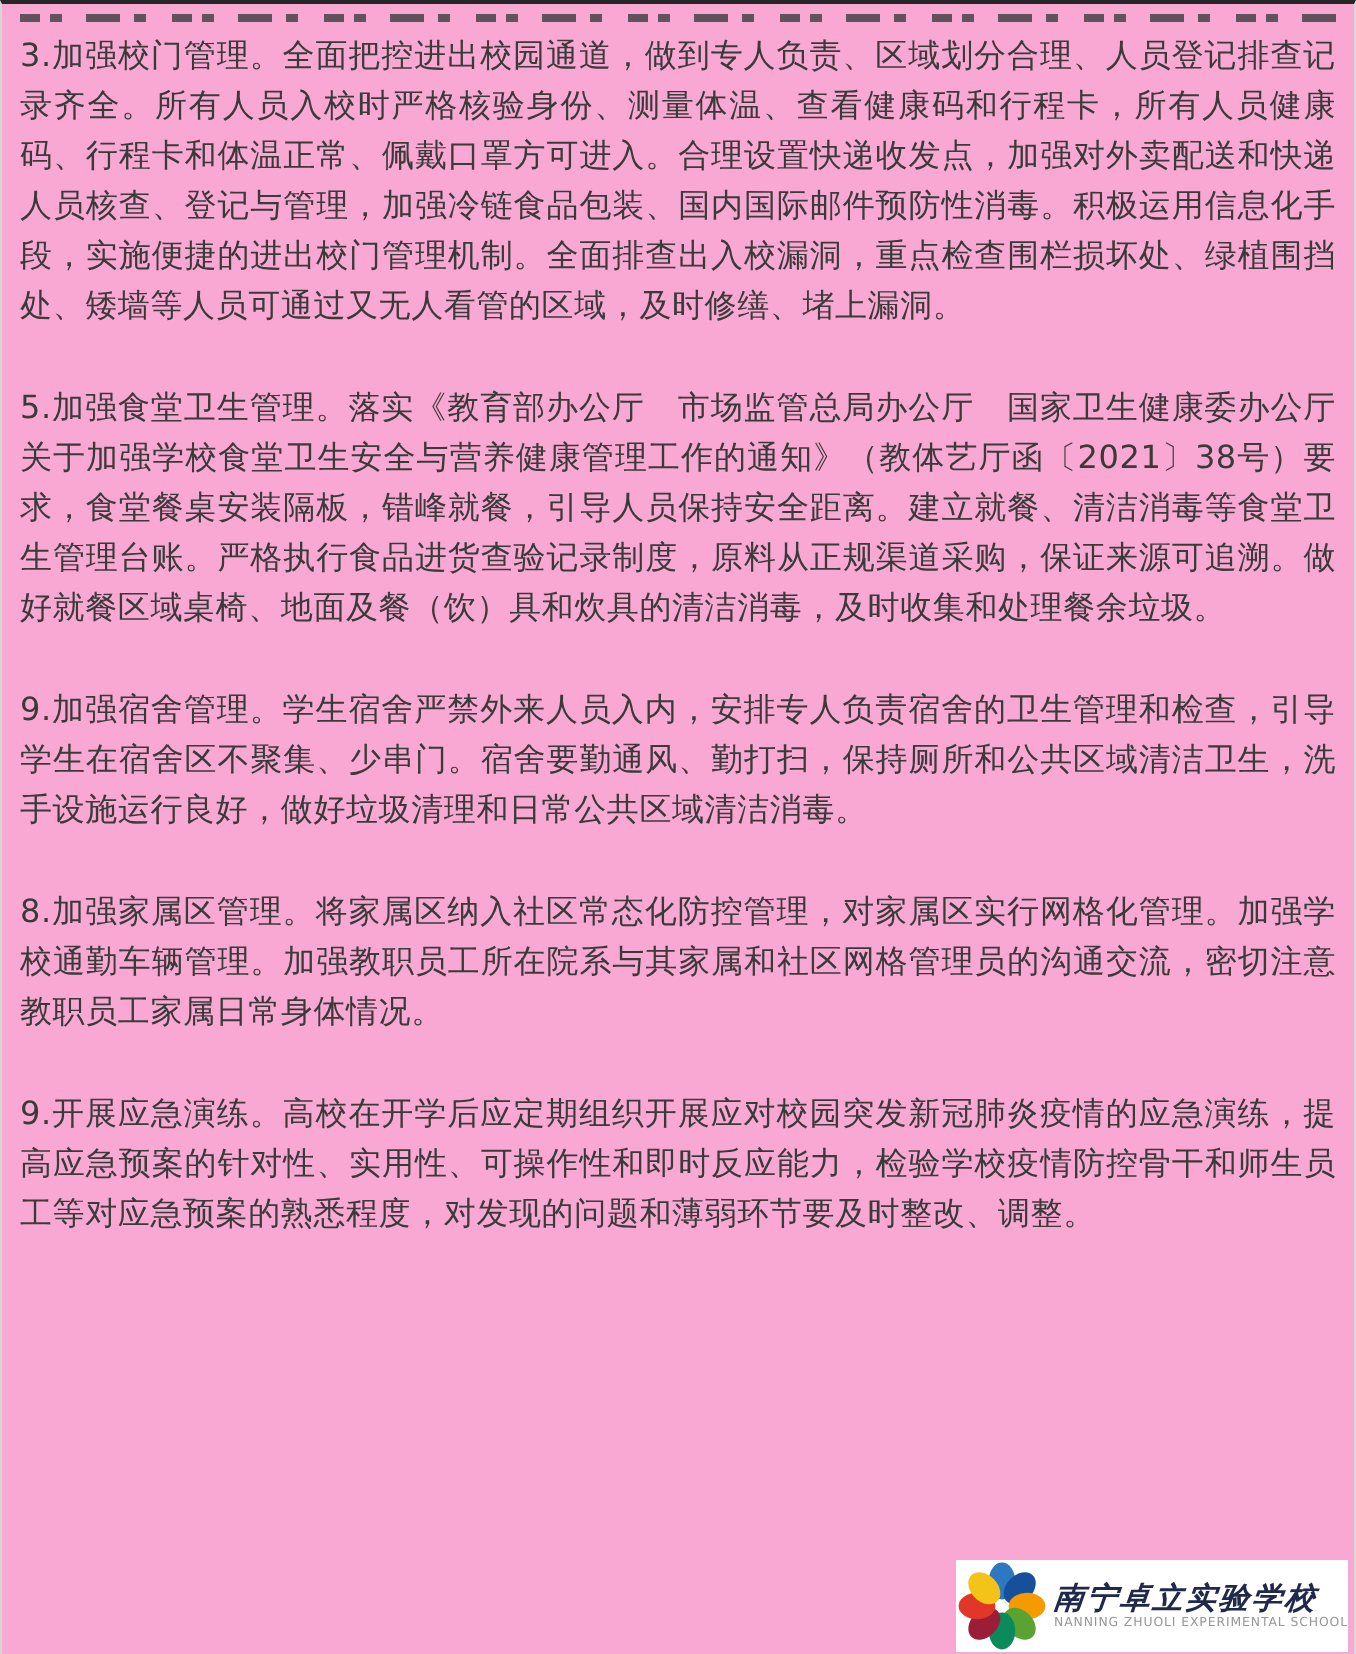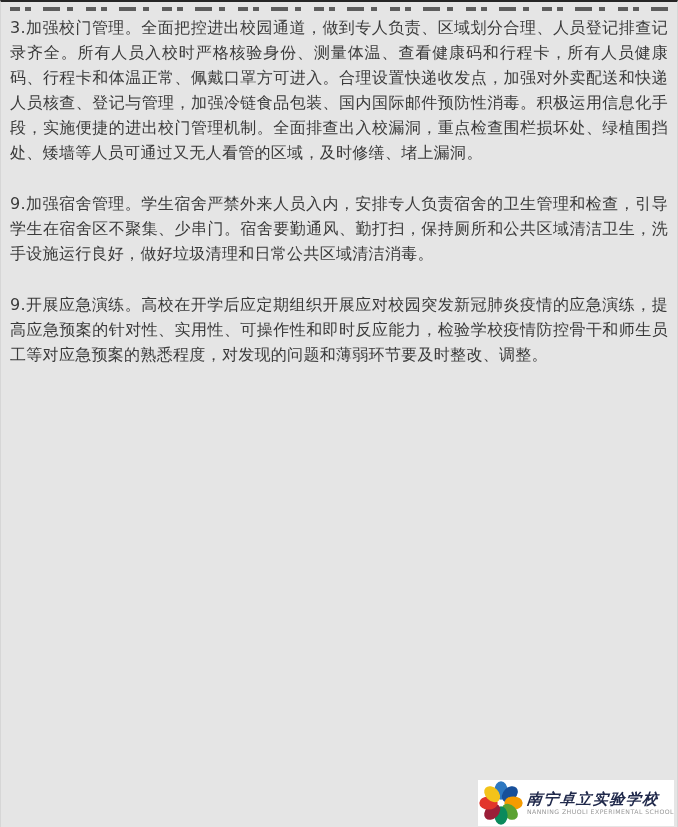--- a/index.html
+++ b/index.html
@@ -1,21 +1,21 @@
 <!DOCTYPE html>
 <html><head>
 <meta charset="utf-8">
 <style>
   html, body { margin: 0; padding: 0; background: #ffffff; }
   .page {
     position: relative;
     width: 678px;
     height: 827px;
     box-sizing: border-box;
-    background: #e5e5e5;
+    background: #f9a8d4;
     border-top: 2px solid #262626;
     border-left: 1px solid #d6d6d6;
     border-right: 1px solid #d6d6d6;
     padding: 5px 9px 0 9px;
     overflow: hidden;
     font-family: "DejaVu Sans", sans-serif;
     color: #3a3a3a;
   }
   
   .crop-row {
@@ -71,21 +71,23 @@
 </style>
 </head>
 <body>
 
 <div class="page">
 
   <div class="crop-row"></div>
 
   <div class="body-text">
     <p>3.加强校门管理。全面把控进出校园通道，做到专人负责、区域划分合理、人员登记排查记录齐全。所有人员入校时严格核验身份、测量体温、查看健康码和行程卡，所有人员健康码、行程卡和体温正常、佩戴口罩方可进入。合理设置快递收发点，加强对外卖配送和快递人员核查、登记与管理，加强冷链食品包装、国内国际邮件预防性消毒。积极运用信息化手段，实施便捷的进出校门管理机制。全面排查出入校漏洞，重点检查围栏损坏处、绿植围挡处、矮墙等人员可通过又无人看管的区域，及时修缮、堵上漏洞。</p>
+    <p>5.加强食堂卫生管理。落实《教育部办公厅　市场监管总局办公厅　国家卫生健康委办公厅关于加强学校食堂卫生安全与营养健康管理工作的通知》（教体艺厅函〔2021〕38号）要求，食堂餐桌安装隔板，错峰就餐，引导人员保持安全距离。建立就餐、清洁消毒等食堂卫生管理台账。严格执行食品进货查验记录制度，原料从正规渠道采购，保证来源可追溯。做好就餐区域桌椅、地面及餐（饮）具和炊具的清洁消毒，及时收集和处理餐余垃圾。</p>
     <p>9.加强宿舍管理。学生宿舍严禁外来人员入内，安排专人负责宿舍的卫生管理和检查，引导学生在宿舍区不聚集、少串门。宿舍要勤通风、勤打扫，保持厕所和公共区域清洁卫生，洗手设施运行良好，做好垃圾清理和日常公共区域清洁消毒。</p>
+    <p>8.加强家属区管理。将家属区纳入社区常态化防控管理，对家属区实行网格化管理。加强学校通勤车辆管理。加强教职员工所在院系与其家属和社区网格管理员的沟通交流，密切注意教职员工家属日常身体情况。</p>
     <p>9.开展应急演练。高校在开学后应定期组织开展应对校园突发新冠肺炎疫情的应急演练，提高应急预案的针对性、实用性、可操作性和即时反应能力，检验学校疫情防控骨干和师生员工等对应急预案的熟悉程度，对发现的问题和薄弱环节要及时整改、调整。</p>
   </div>
 
   <div class="school-logo">
     <svg class="logo-flower" width="46" height="46" viewBox="-23 -23 46 46" xmlns="http://www.w3.org/2000/svg">
       <ellipse cx="0" cy="-12.5" rx="6.6" ry="9.2" transform="rotate(0)" fill="#2e78c1"></ellipse>
       <ellipse cx="0" cy="-12.5" rx="6.6" ry="9.2" transform="rotate(45)" fill="#174f9a"></ellipse>
       <ellipse cx="0" cy="-12.5" rx="6.6" ry="9.2" transform="rotate(90)" fill="#f59b00"></ellipse>
       <ellipse cx="0" cy="-12.5" rx="6.6" ry="9.2" transform="rotate(135)" fill="#5aa232"></ellipse>
       <ellipse cx="0" cy="-12.5" rx="6.6" ry="9.2" transform="rotate(180)" fill="#0b8a5c"></ellipse>

